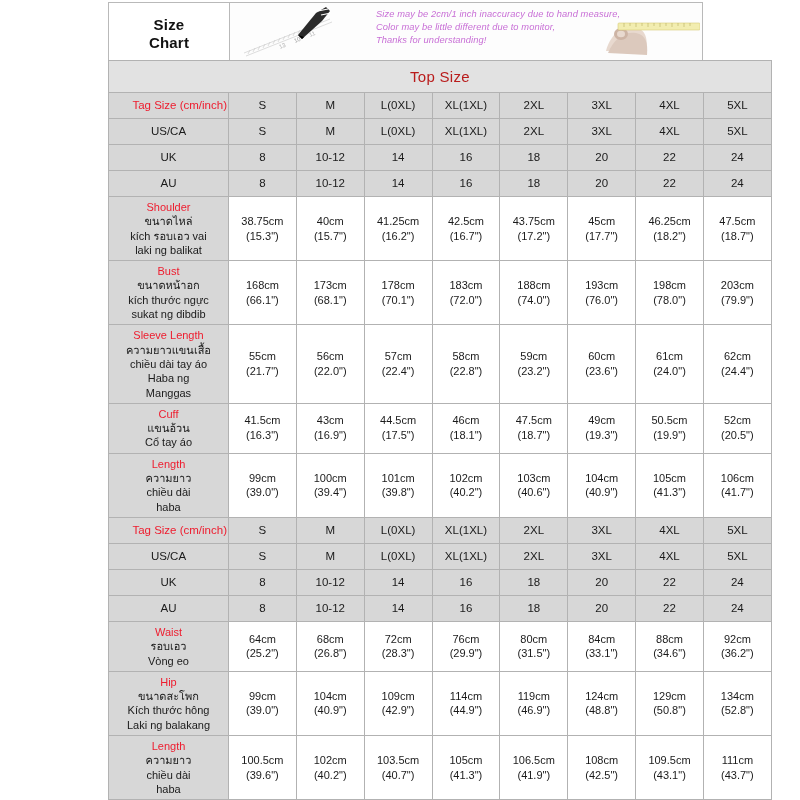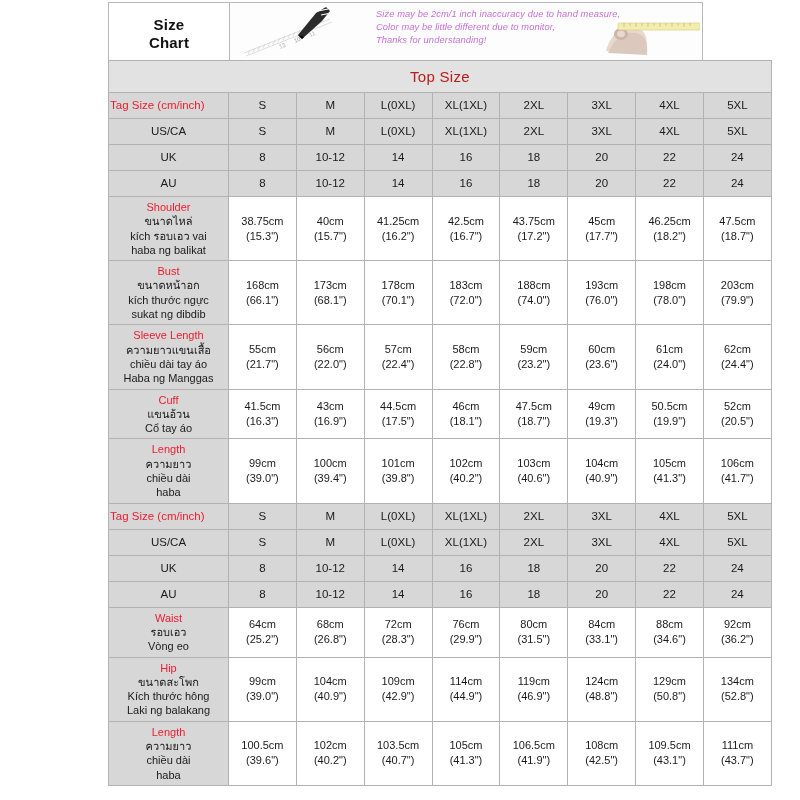--- a/index.html
+++ b/index.html
@@ -121,31 +121,31 @@
 
   
   tr.hdr td {
     background: #d7d7d7;
     height: 21px;
     font-size: 11.5px;
   }
   tr.hdr td.lbl-red {
     color: #ee1c2e;
     font-size: 11.5px;
-    text-align: left;
+    text-align: right;
   }
   tr.hdr td.lbl {
     text-align: center;
   }
 
   
   tr.meas td.label {
     background: #d7d7d7;
     text-align: center;
-    padding: 3px 9px;
+    padding: 3px 16px;
     font-size: 11px;
     line-height: 1.3;
   }
   tr.meas td.label .en {
     color: #ee1c2e;
     display: block;
   }
   tr.meas td.label .loc {
     color: #1a1a1a;
     display: block;
@@ -292,21 +292,21 @@
           <td>18</td>
           <td>20</td>
           <td>22</td>
           <td>24</td>
         </tr>
         <tr class="meas">
           <td class="label">
             <span class="en">Shoulder</span>
             <span class="loc">ขนาดไหล่</span>
             <span class="loc">kích รอบเอว vai</span>
-            <span class="loc">haba ng balikat</span>
+            <span class="loc">laki ng balikat</span>
           </td>
           <td class="val">
             <span class="cm">38.75cm</span>
             <span class="in">(15.3")</span>
           </td>
           <td class="val">
             <span class="cm">40cm</span>
             <span class="in">(15.7")</span>
           </td>
           <td class="val">

